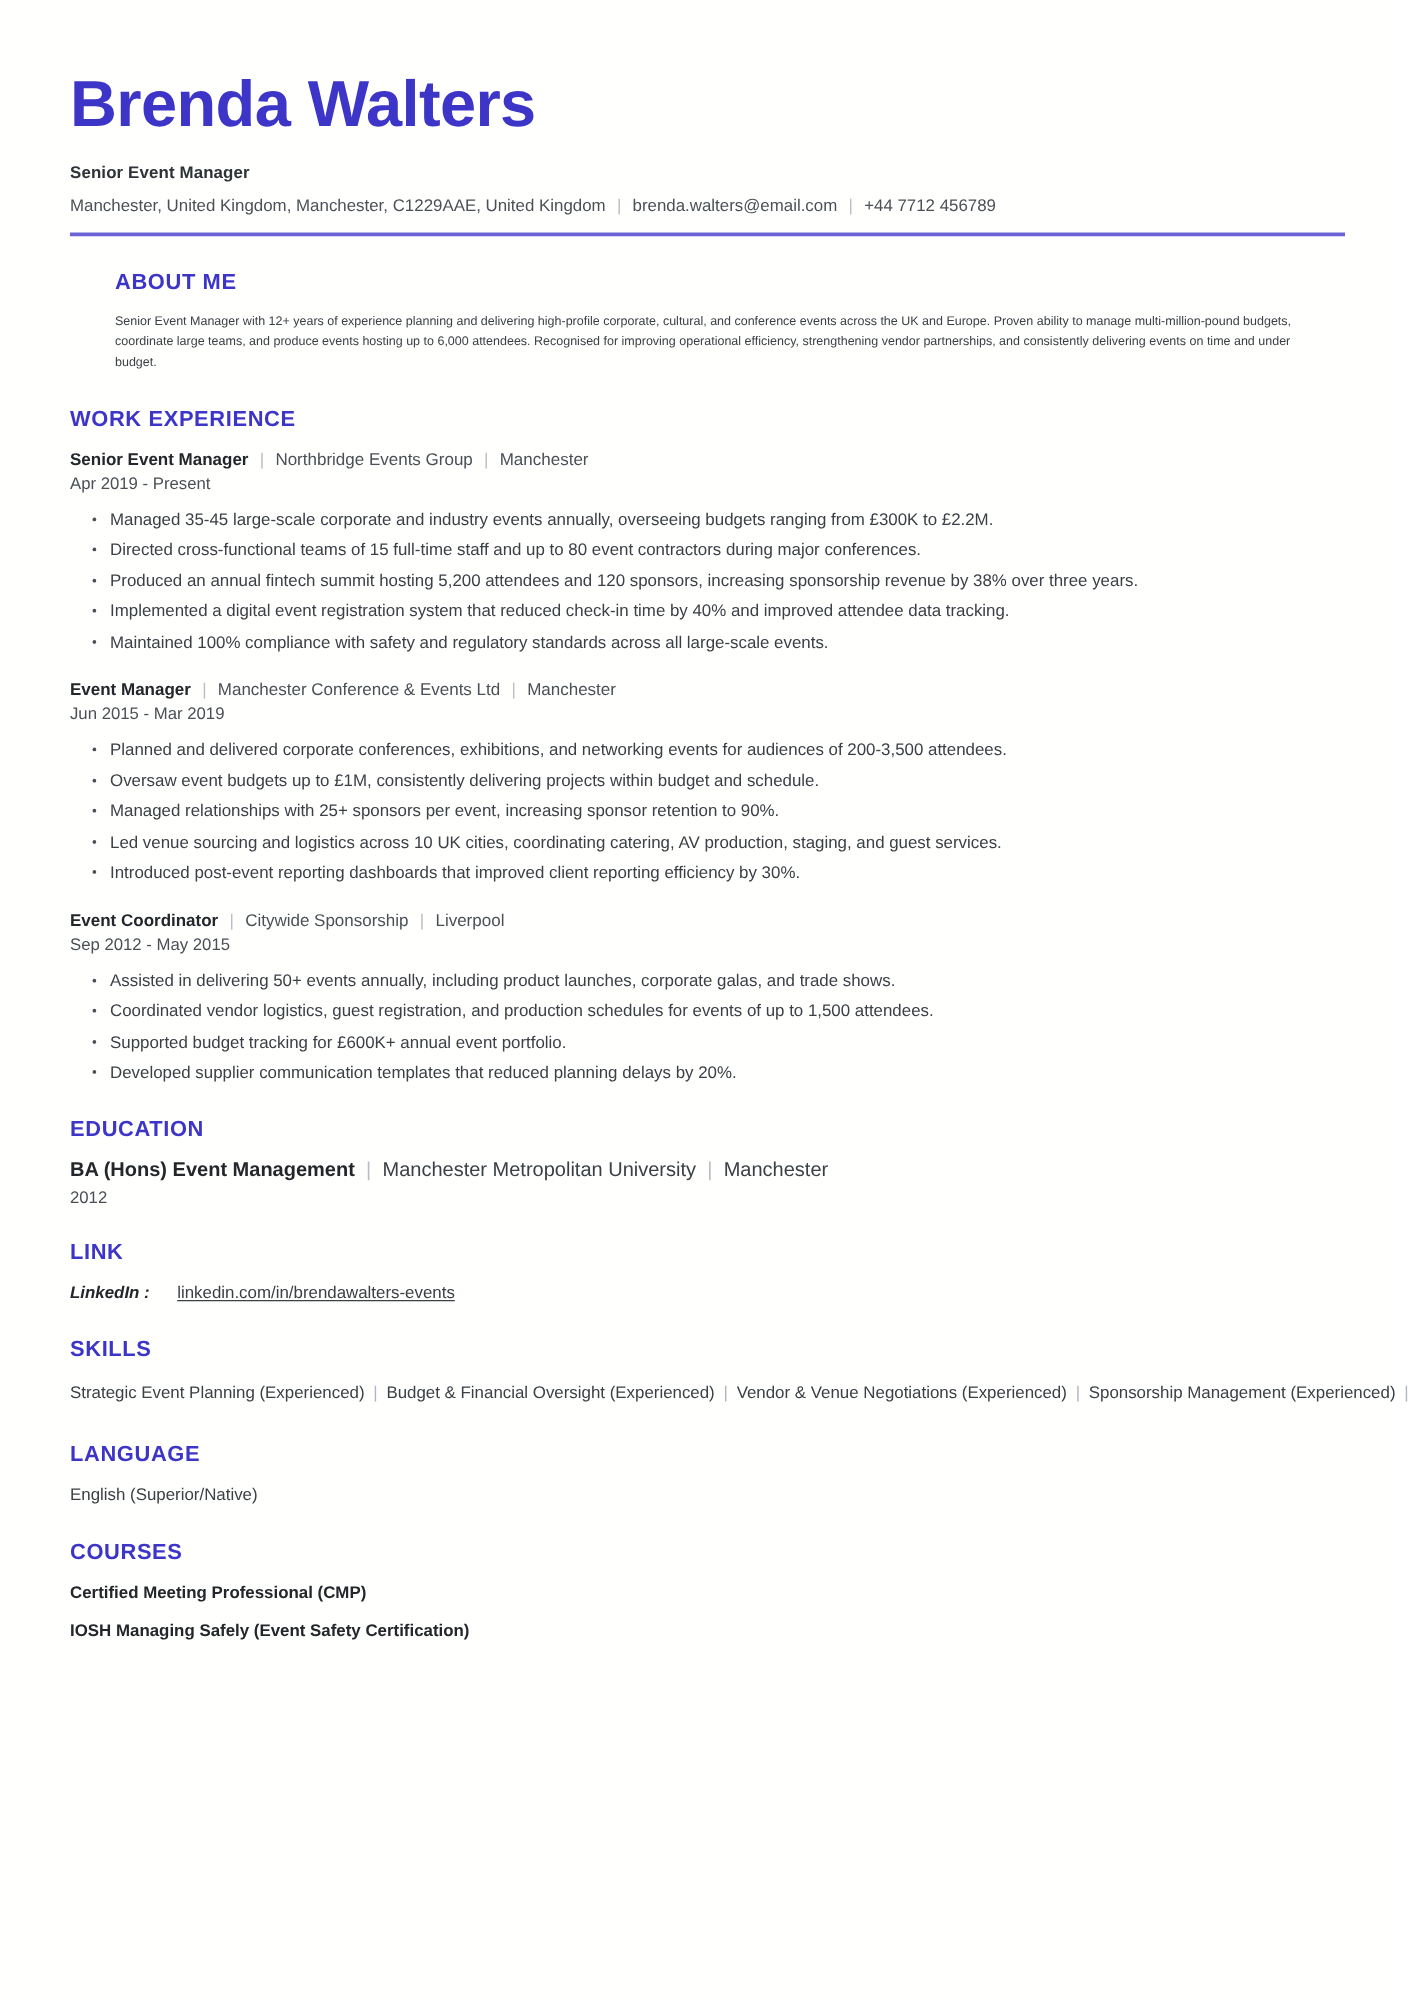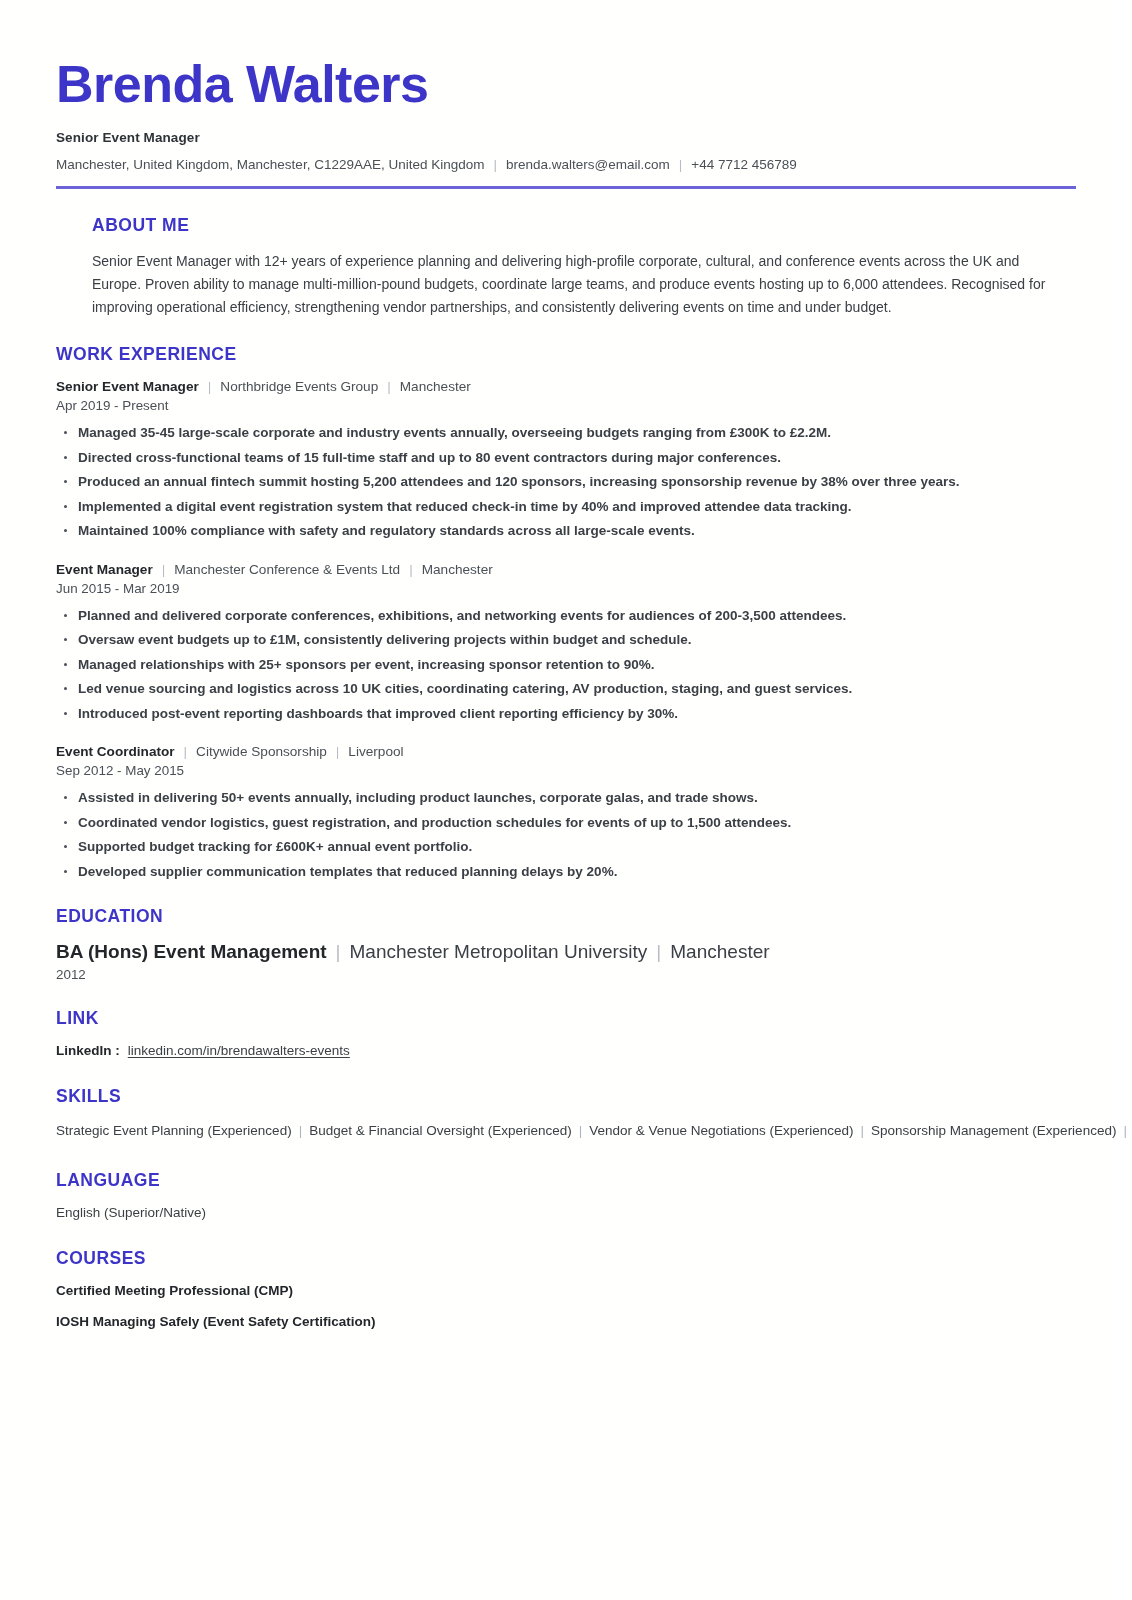--- a/index.html
+++ b/index.html
@@ -62,21 +62,21 @@
   .section { margin-bottom: 22px; }
   .section-title {
     font-size: 17.5px;
     font-weight: 700;
     color: #3d35c7;
     letter-spacing: 0.5px;
     margin: 0 0 14px 0;
     text-transform: uppercase;
   }
   .summary {
-    font-size: 14px;
+    font-size: 10px;
     line-height: 1.62;
     color: #3b4046;
     margin: 0;
     max-width: 1000px;
   }
   
   .job { margin-bottom: 20px; }
   .job:last-child { margin-bottom: 4px; }
   .job-head {
     font-size: 13.6px;
@@ -92,23 +92,22 @@
     margin: 0 9px;
   }
   .job-company, .job-location { color: #4a5056; }
   .job-dates {
     font-size: 13.4px;
     color: #4a5056;
     margin-bottom: 10px;
   }
   ul.bullets {
     list-style: none;
-    margin: 2px;
+    margin: 12px;
     padding: 0;
-    font-weight: bold;
   }
   ul.bullets li {
     position: relative;
     padding-left: 20px;
     font-size: 13.5px;
     line-height: 1.52;
     color: #3b4046;
     margin-bottom: 4px;
   }
   ul.bullets li::before {
@@ -116,41 +115,41 @@
     position: absolute;
     left: 6px;
     top: 8px;
     width: 3px;
     height: 3px;
     border-radius: 50%;
     background: #4a5056;
   }
   
   .edu-head {
-    font-size: 19px;
+    font-size: 16px;
     color: #3b4046;
     margin-bottom: 4px;
     display: flex;
     flex-wrap: wrap;
     align-items: flex-end;
   }
   .edu-degree { font-weight: 700; color: #23272b; }
   .edu-head .pipe { color: #b9bcc4; margin: 0 9px; }
   .edu-year {
     font-size: 13.4px;
     color: #4a5056;
   }
   
   .link-row {
     font-size: 13.5px;
     color: #23272b;
     display: flex;
     align-items: baseline;
   }
-  .link-label { font-weight: 700; margin-right: 8px; }
+  .link-label { font-weight: 700; margin-right: 22px; font-style: italic; }
   .link-url {
     color: #3b4046;
     text-decoration: underline;
     text-underline-offset: 2px;
   }
   
   .skills {
     font-size: 13.5px;
     line-height: 1.55;
     color: #3b4046;

